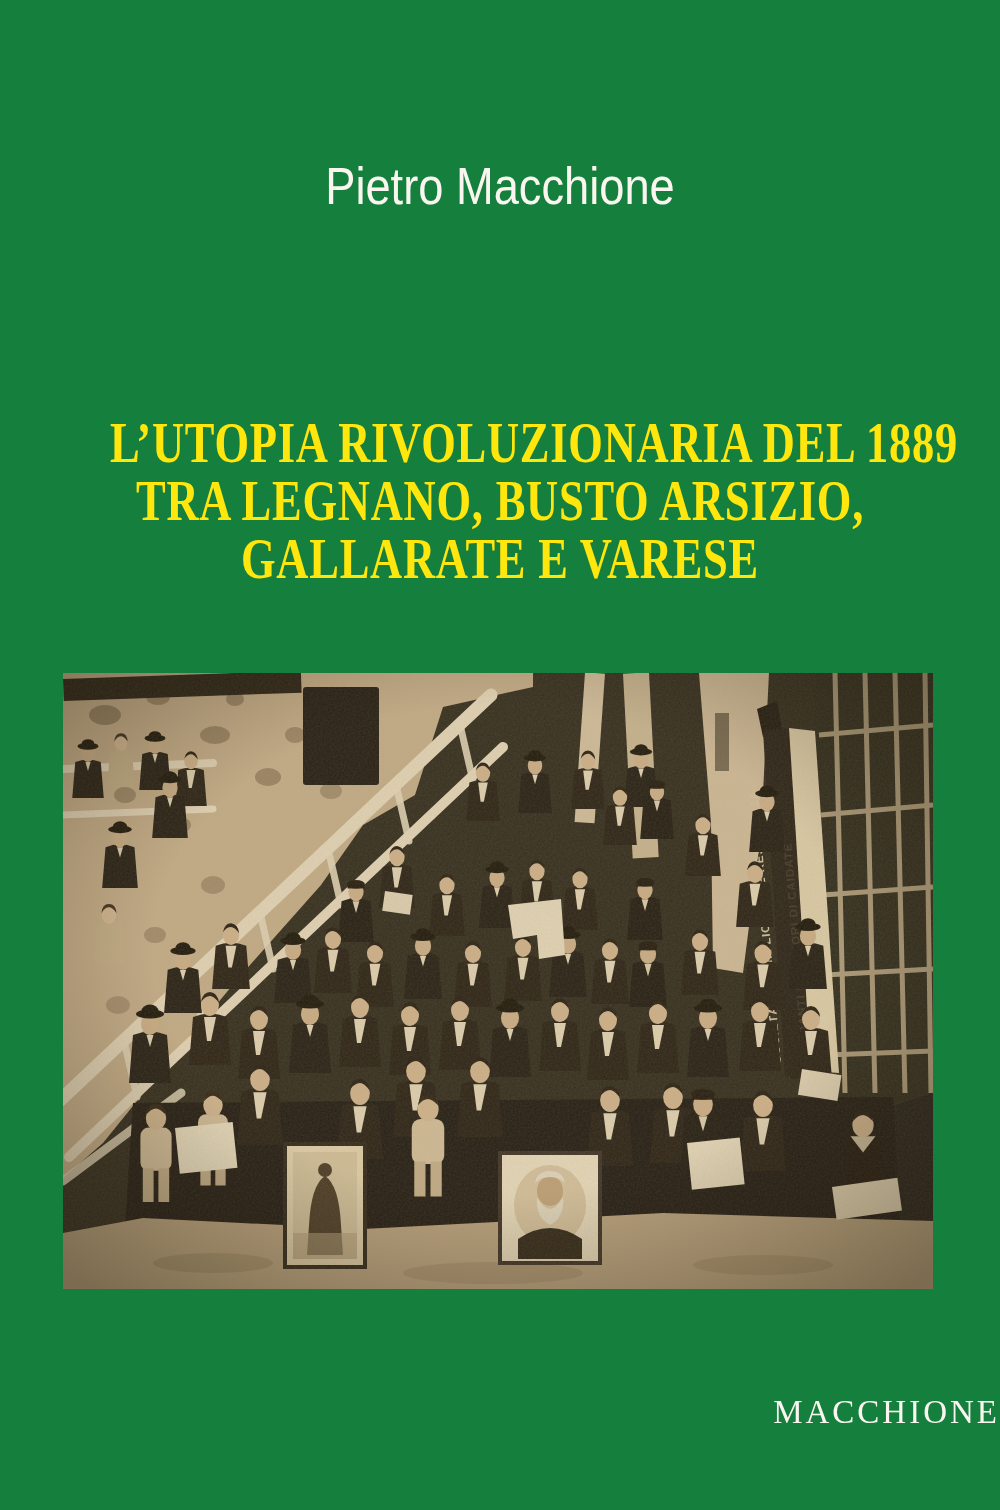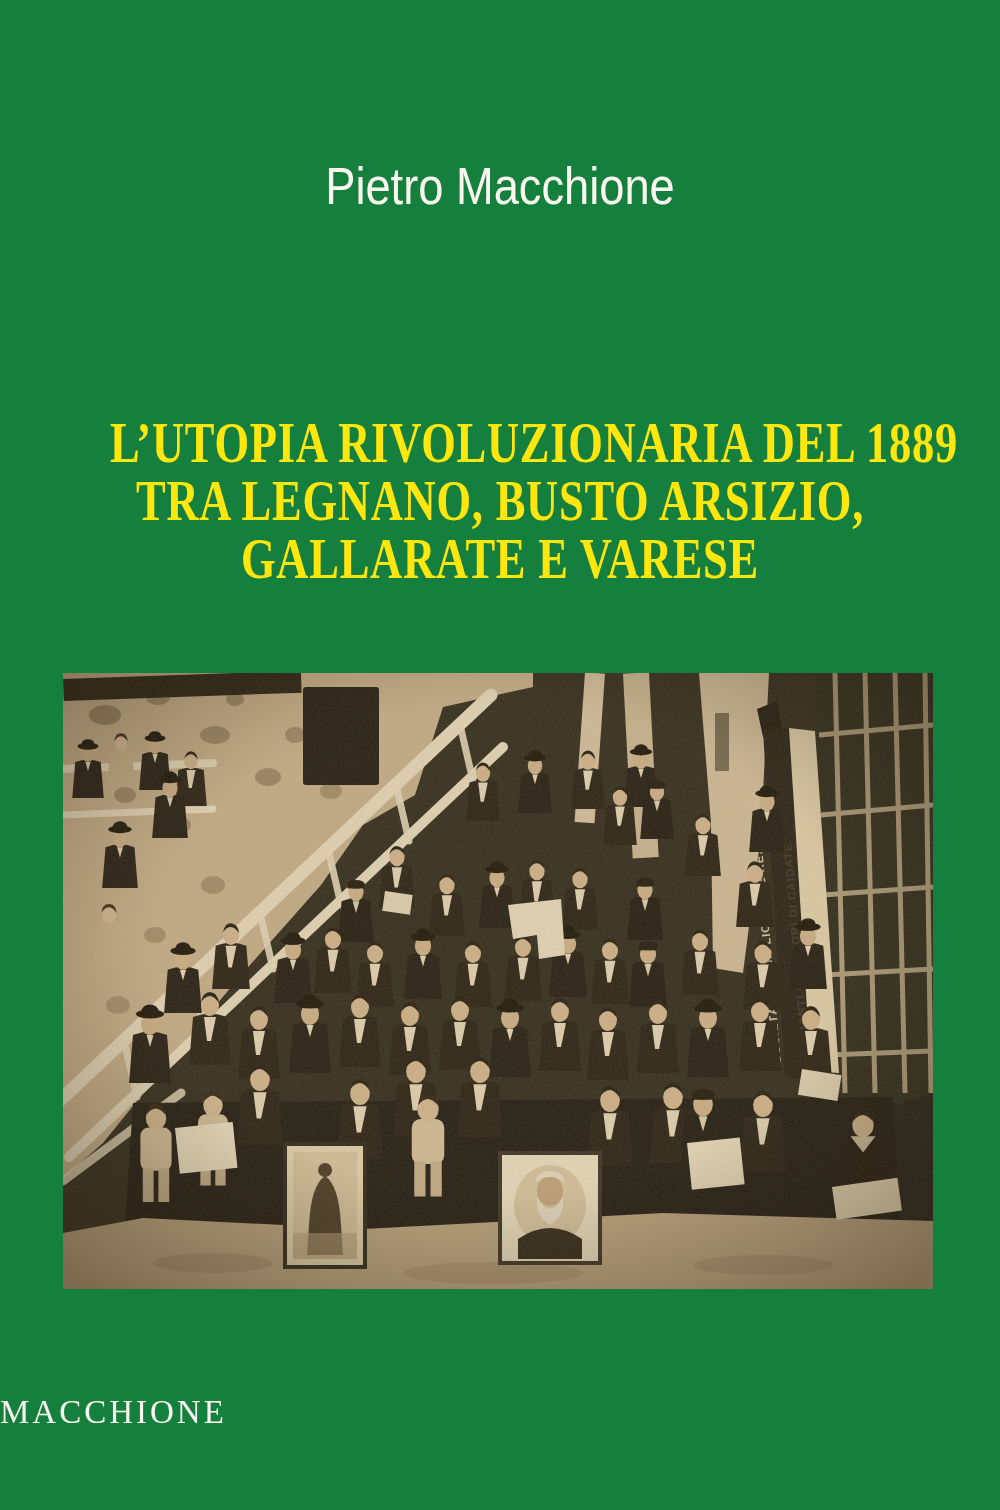--- a/index.html
+++ b/index.html
@@ -22,21 +22,21 @@
   .title-line{
     display:block;font-size:57px;line-height:58px;letter-spacing:1px;
     transform:scaleX(0.78);white-space:nowrap;
   }
   .photo-wrap{
     position:absolute;left:63px;top:673px;width:870px;height:616px;
   }
   .photo-wrap svg{display:block;width:870px;height:616px;}
   .imprint{
     position:absolute;top:1394px;left:0;width:100%;
-    text-align:left;color:#FAF6EF;
+    text-align:right;color:#FAF6EF;
     font-family:"Liberation Serif",serif;font-weight:400;
     font-size:33px;letter-spacing:3px;
   }
   .banner-text{
     font-family:"Liberation Sans",sans-serif;
     font-size:11.5px;font-weight:700;letter-spacing:1px;
   }
 </style>
 </head>
 <body>

